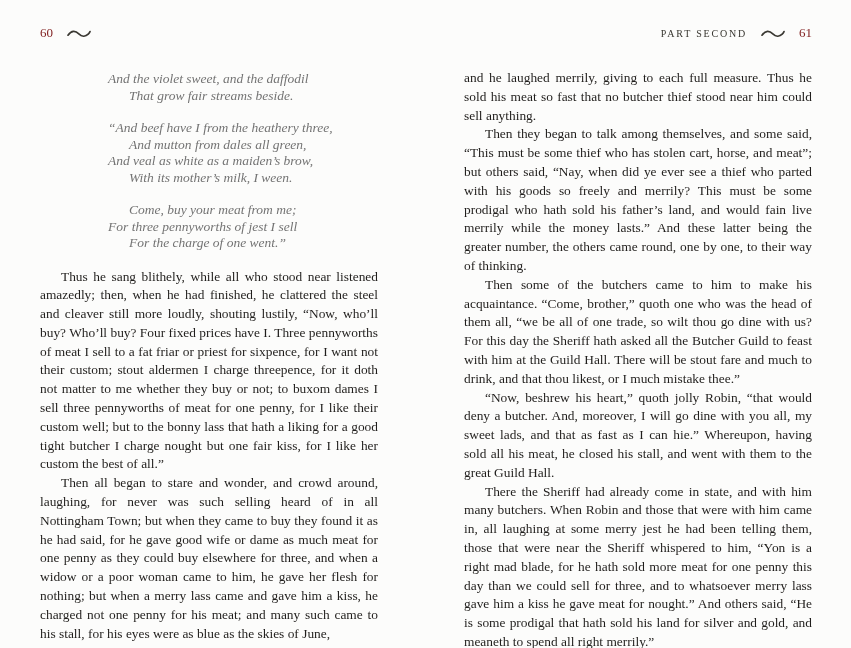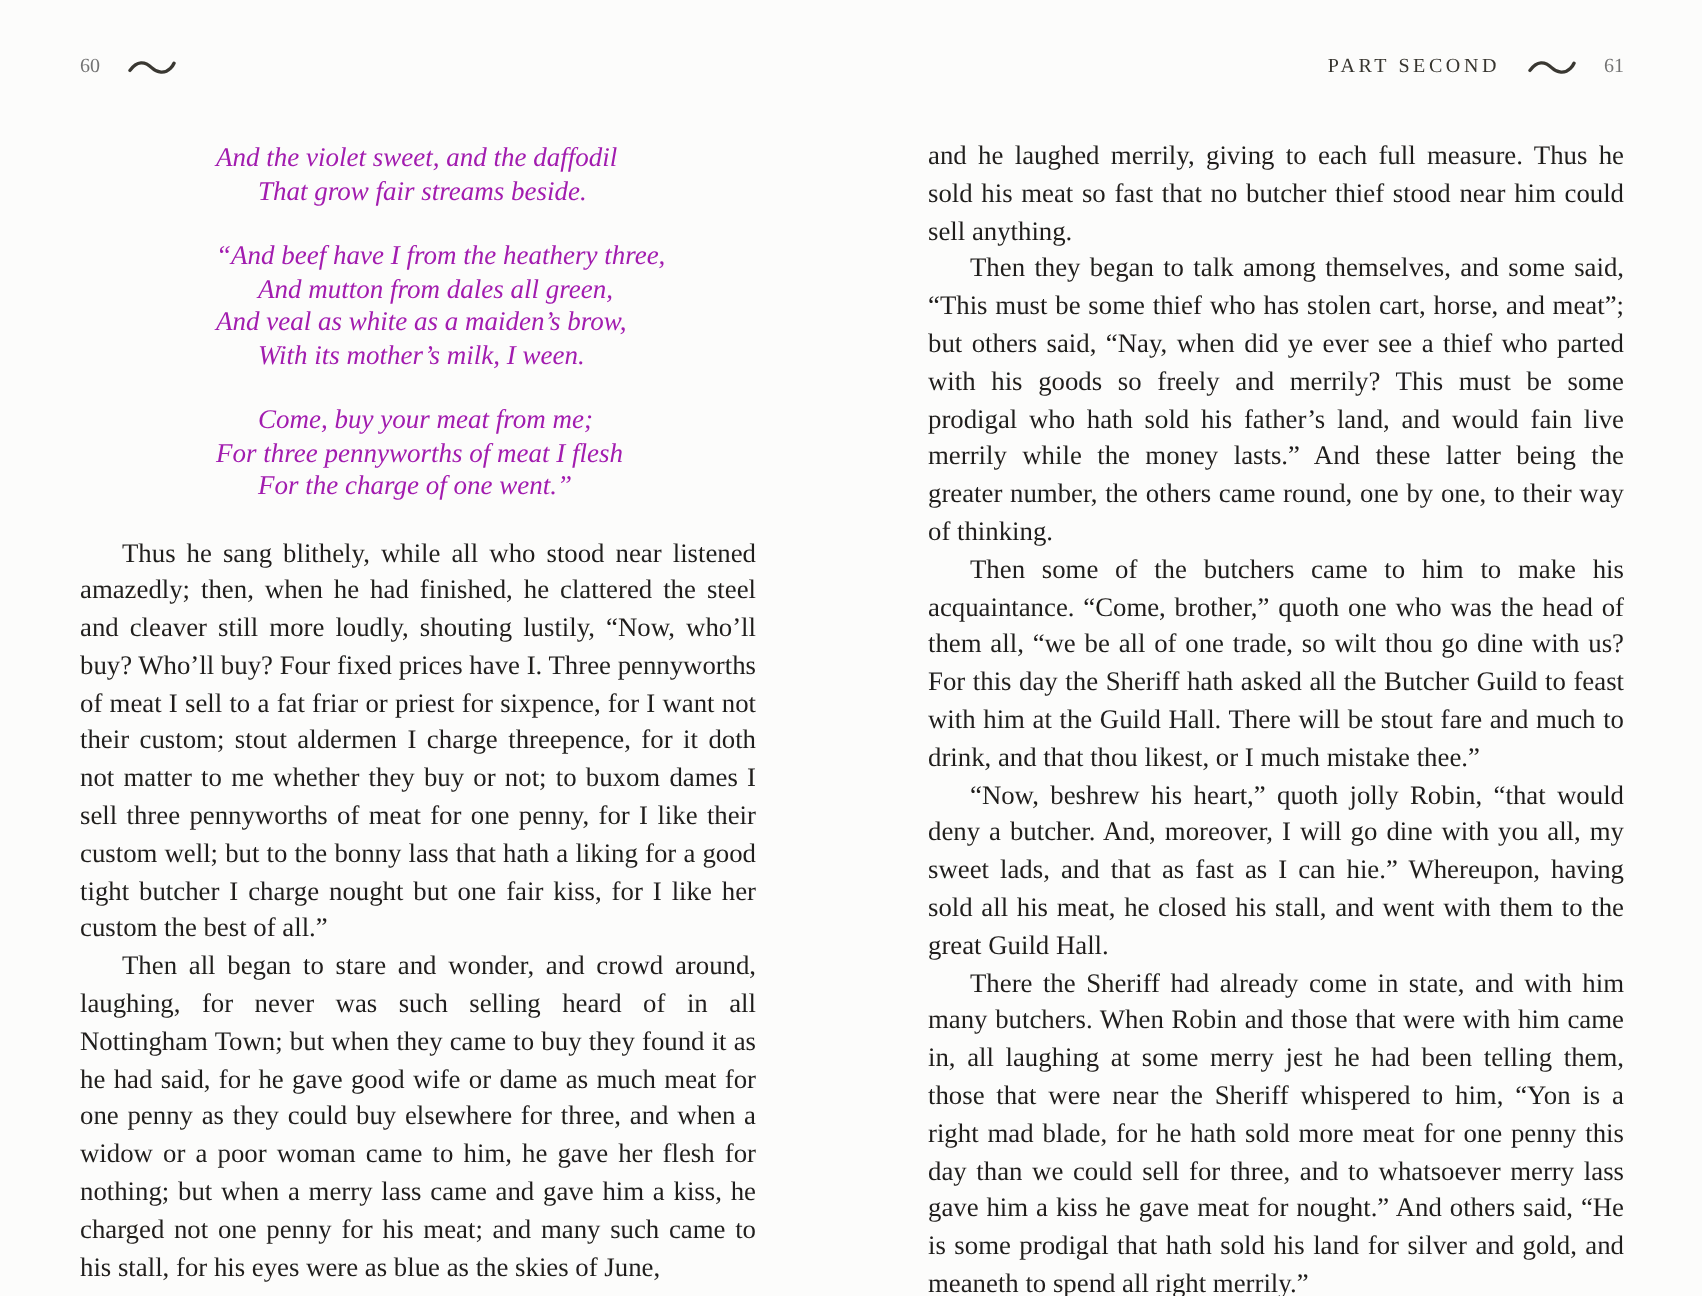--- a/index.html
+++ b/index.html
@@ -26,39 +26,39 @@
     display: flex;
     align-items: center;
     font-size: 10px;
     letter-spacing: 1.8px;
     color: #37352f;
     white-space: nowrap;
     height: 14px;
   }
   .running-head.right-align { justify-content: flex-end; }
   .page-number {
-    font-size: 10px;
+    font-size: 13px;
     letter-spacing: 0;
-    color: #737373;
+    color: #7f1d1d;
   }
   .swash {
     display: inline-block;
     margin: 0 14px;
     position: relative;
     top: 1px;
   }
   .swash svg { display: block; }
 
   .poem {
     margin-top: 31px;
     margin-left: 68px;
     font-style: italic;
     font-size: 13.5px;
     line-height: 16.5px;
-    color: #a21caf;
+    color: #737373;
   }
   .stanza { margin: 0 0 16px 0; }
   .poem-line { white-space: nowrap; }
   .poem-line.indent { padding-left: 21px; }
 
   .prose {
     text-align: justify;
     font-size: 13.4px;
     line-height: 18.8px;
     color: #201e1c;
@@ -90,21 +90,21 @@
         <div class="poem-line indent">That grow fair streams beside.</div>
       </div>
       <div class="stanza">
         <div class="poem-line">“And beef have I from the heathery three,</div>
         <div class="poem-line indent">And mutton from dales all green,</div>
         <div class="poem-line">And veal as white as a maiden’s brow,</div>
         <div class="poem-line indent">With its mother’s milk, I ween.</div>
       </div>
       <div class="stanza">
         <div class="poem-line indent">Come, buy your meat from me;</div>
-        <div class="poem-line">For three pennyworths of meat I flesh</div>
+        <div class="poem-line">For three pennyworths of jest I sell</div>
         <div class="poem-line indent">For the charge of one went.”</div>
       </div>
     </div>
 
   <div class="prose">
       <p>Thus he sang blithely, while all who stood near listened amazedly; then, when he had finished, he clattered the steel and cleaver still more loudly, shouting lustily, “Now, who’ll buy? Who’ll buy? Four fixed prices have I. Three pennyworths of meat I sell to a fat friar or priest for sixpence, for I want not their custom; stout aldermen I charge threepence, for it doth not matter to me whether they buy or not; to buxom dames I sell three pennyworths of meat for one penny, for I like their custom well; but to the bonny lass that hath a liking for a good tight butcher I charge nought but one fair kiss, for I like her custom the best of all.”</p>
       <p>Then all began to stare and wonder, and crowd around, laughing, for never was such selling heard of in all Nottingham Town; but when they came to buy they found it as he had said, for he gave good wife or dame as much meat for one penny as they could buy elsewhere for three, and when a widow or a poor woman came to him, he gave her flesh for nothing; but when a merry lass came and gave him a kiss, he charged not one penny for his meat; and many such came to his stall, for his eyes were as blue as the skies of June,</p>
     </div>
 </div>
 

